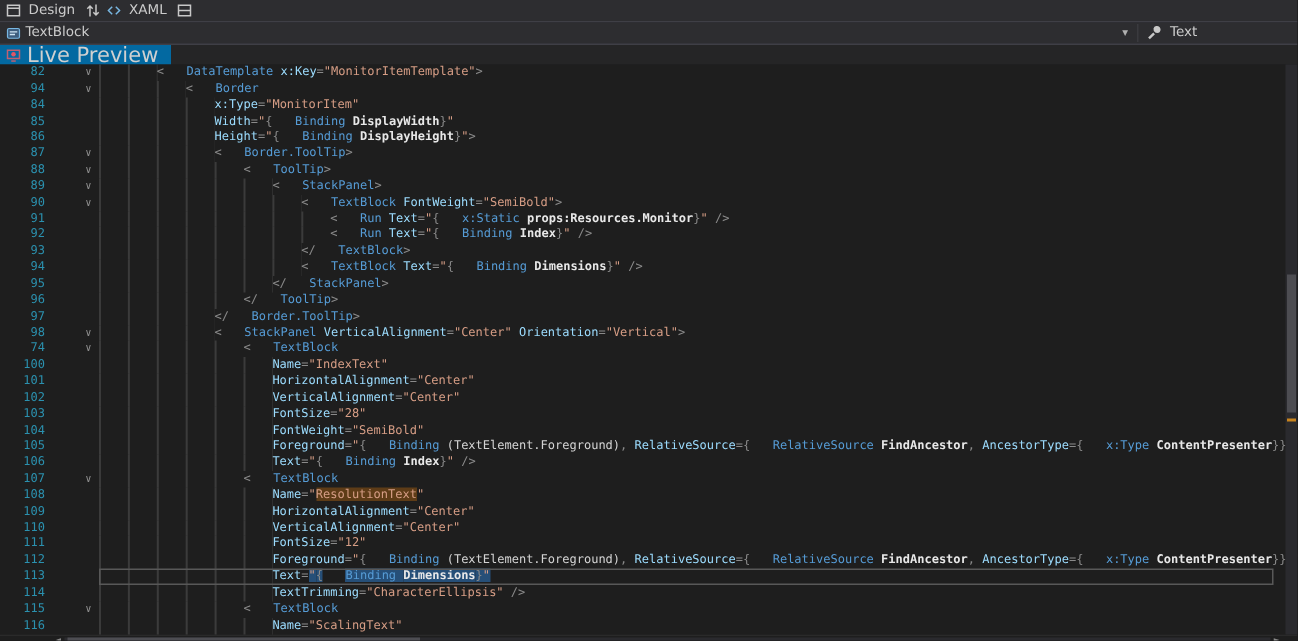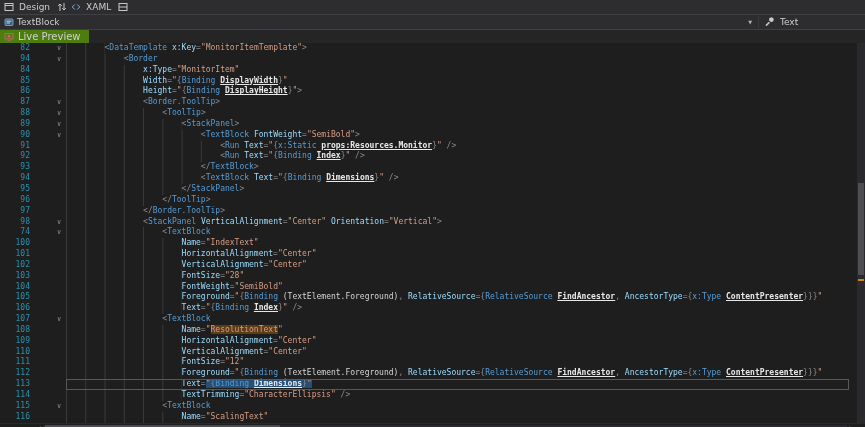--- a/index.html
+++ b/index.html
@@ -14,40 +14,40 @@
   .ic { display:inline-flex; align-items:center; justify-content:center; width:12px; height:12px; flex:none; }
   .split-bar { padding-left:3px; gap:2px; }
   .nav-bar { padding-left:3px; }
   .nav-left { flex:1; display:flex; align-items:center; min-width:0; }
   .nav-right { width:107px; display:flex; align-items:center; gap:3px; border-left:1px solid #3A3A3E; padding-left:4px; }
   .caret { font-size:5px; color:#B0B0B0; line-height:1; }
   .nav-left .caret { margin-left:auto; margin-right:6px; }
 
   
   .tab-strip { height:13px; background:#252526; display:flex; align-items:flex-end; }
-  .tab { height:13px; background:#4d7c0f; display:flex; align-items:center; gap:3px;
-         padding:0 8px 0 3px; font-size:10px; color:#D0D0D0; }
+  .tab { height:13px; background:#0369a1; display:flex; align-items:center; gap:3px;
+         padding:0 8px 0 3px; font-size:14px; color:#D0D0D0; }
 
   
   .editor { position:relative; height:380px; background:#1E1E1E;
             font-family:"DejaVu Sans Mono","Liberation Mono",monospace;
             font-size:8px; line-height:10.85px; color:#D4D4D4; }
   .cl { display:flex; height:10.85px; white-space:pre; padding-right:16px; }
   .ln { width:30px; text-align:right; color:#2B91AF; flex:none; }
   .fold { width:14px; margin-left:22px; text-align:center; color:#8E8E8E; font-size:7px; flex:none; }
   .code { flex:1; white-space:pre; min-width:0; }
   .cur .code { outline:1px solid #585858; outline-offset:-1px; }
   .ind { display:inline-block; height:10.85px; vertical-align:top;
          background-image:linear-gradient(to right, rgba(82,82,82,.55) 1px, transparent 1px);
          background-size:4ch 100%; }
   .tk-d { color:#8A8A8A; }
-  .tk-e { color:#569CD6; }
+  .tk-e { color:#569CD6;margin-left:15px; }
   .tk-a { color:#9CDCFE; }
   .tk-s { color:#D69D85; }
-  .tk-p { color:#E8E8E8; font-weight:bold;text-decoration:underline; }
+  .tk-p { color:#E8E8E8; font-weight:bold; }
   .tk-w { color:#D4D4D4; }
   .hf { background:#5E3C17; }
   .hs { background:#264F78; }
 
   
   .vscroll { position:absolute; top:0; right:0; bottom:0; width:8px; background:#2A2A2E; }
   .vthumb { position:absolute; left:1px; width:6px; top:140px; height:92px; background:#4D4D52; }
   .vmark { position:absolute; left:1px; width:6px; height:2px; background:#C8841E; top:236px; }
   .statusline { height:8px; background:#1E1E1E; display:flex; align-items:center; overflow:hidden;
                 border-top:1px solid #2A2A2A; }

